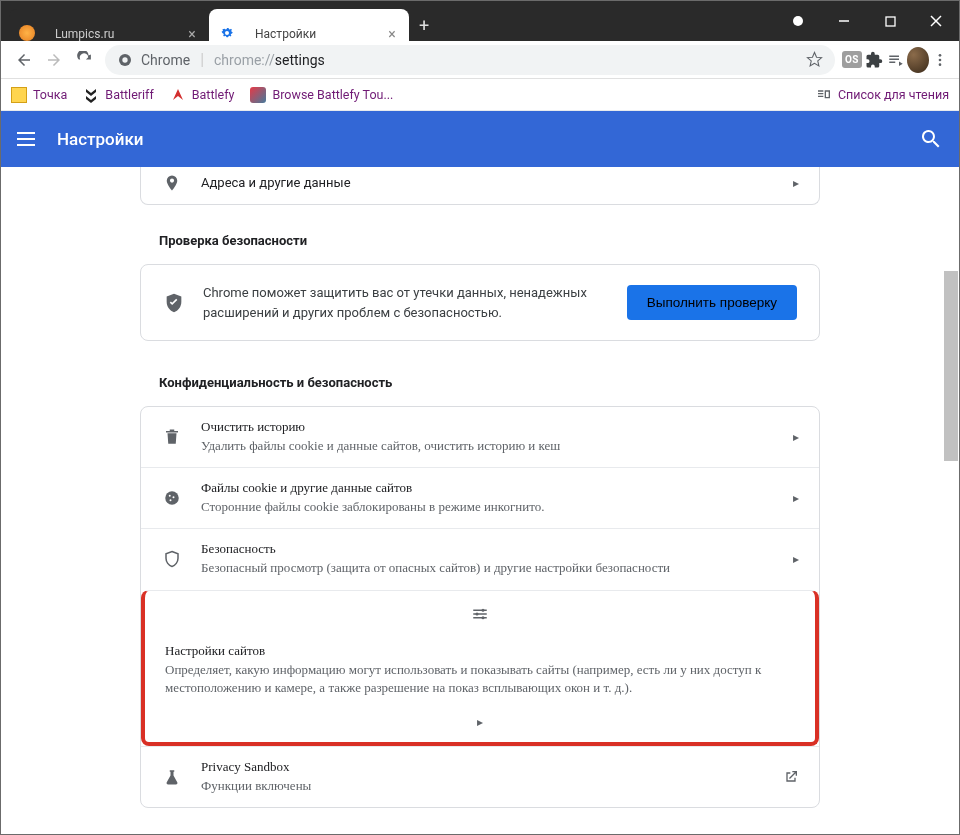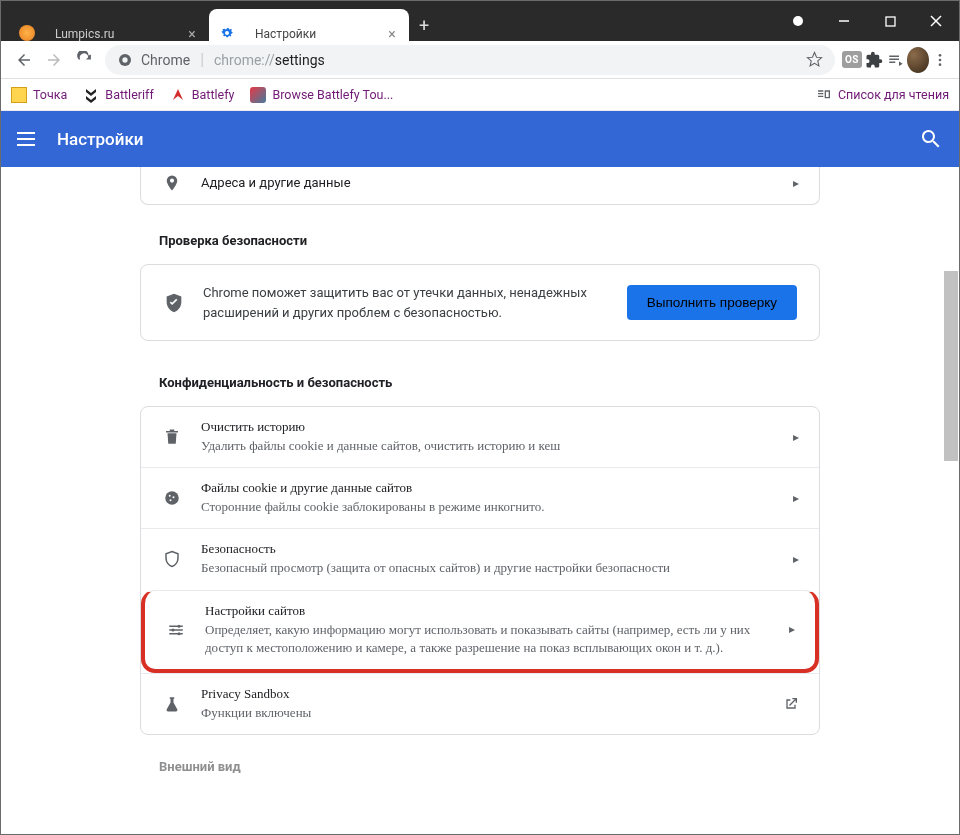--- a/index.html
+++ b/index.html
@@ -48,21 +48,21 @@
 .row.top-partial { border-radius: 0 0 8px 8px; border: 1px solid #dadce0; border-top: none; margin-bottom: 28px; padding-top: 4px; padding-bottom: 10px; min-height: 38px; }
 .row-icon { width: 22px; height: 22px; color: #5f6368; display: flex; align-items: center; justify-content: center; flex-shrink: 0; }
 .row-texts { flex: 1; display: flex; flex-direction: column; gap: 2px; }
 .row-title { font-size: 13px; color: #202124; }
 .row-sub { font-size: 13px; color: #5f6368; line-height: 1.4; }
 .row-arrow { color: #5f6368; font-size: 12px; }
 .section-title { font-size: 13px; color: #202124; font-weight: 700; margin: 0 0 16px 19px; }
 .safety-card { border: 1px solid #dadce0; border-radius: 8px; padding: 18px 22px; display: flex; align-items: center; gap: 18px; margin-bottom: 34px; }
 .safety-text { flex: 1; font-size: 13px; color: #3c4043; line-height: 1.5; }
 .safety-btn { background: #1a73e8; color: #000000; border: none; border-radius: 4px; padding: 10px 20px; font-size: 13.5px; cursor: pointer; font-weight: 500; }
-.highlight { border: 4px solid #d93025; border-radius: 14px; position: relative; }
+.highlight { border: 4px solid #d93025; border-radius: 8px; position: relative; flex-direction: column; }
 .scroll-thumb { position: absolute; right: 1px; top: 160px; width: 14px; height: 190px; background: #c1c1c1; border-radius: 0px; }
 svg { display: block; }
 </style>
 </head>
 <body>
 
 <div class="window">
   <div class="titlebar">
     <div class="tabs">
       <div class="tab inactive">

